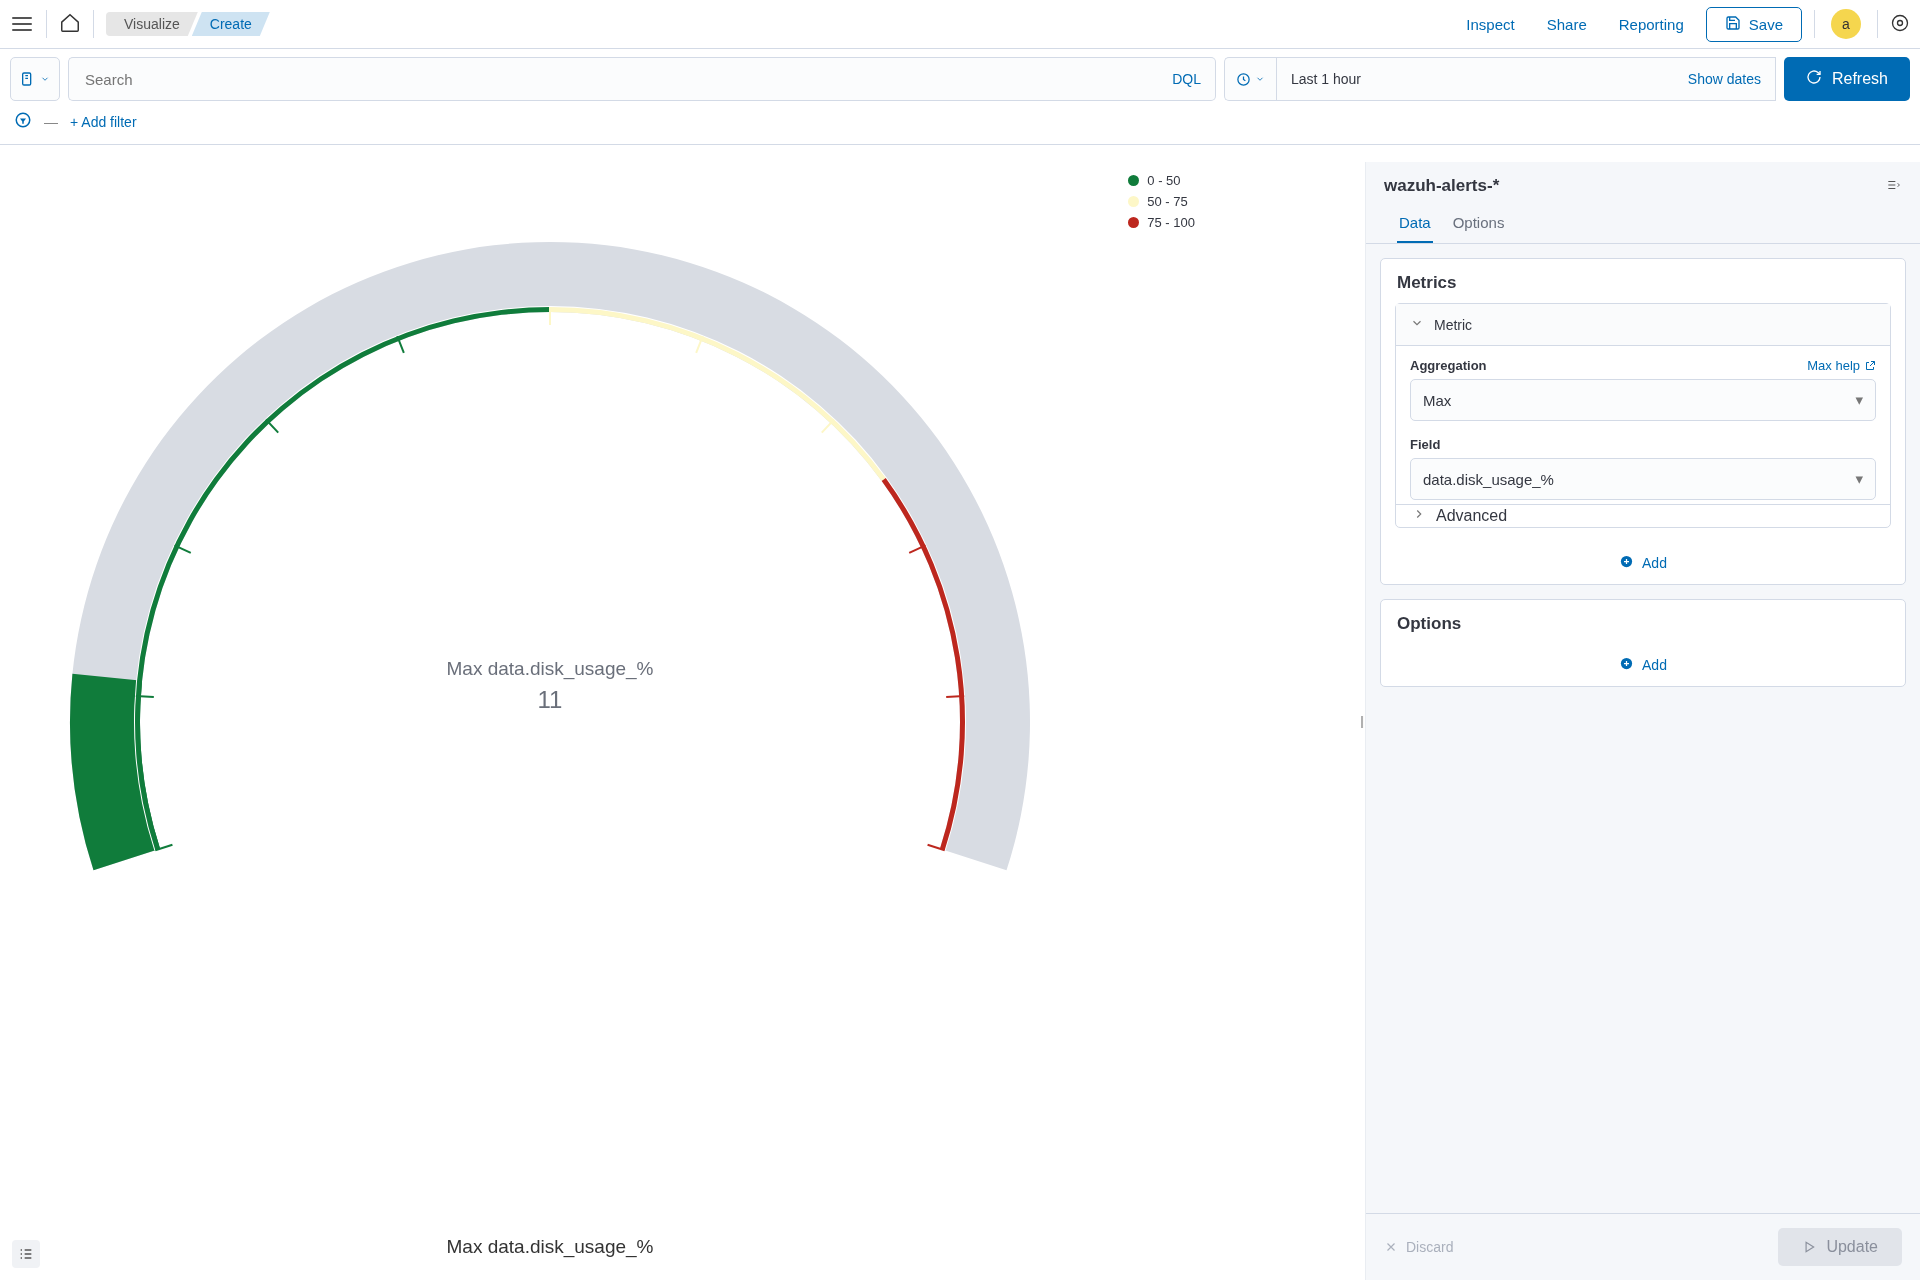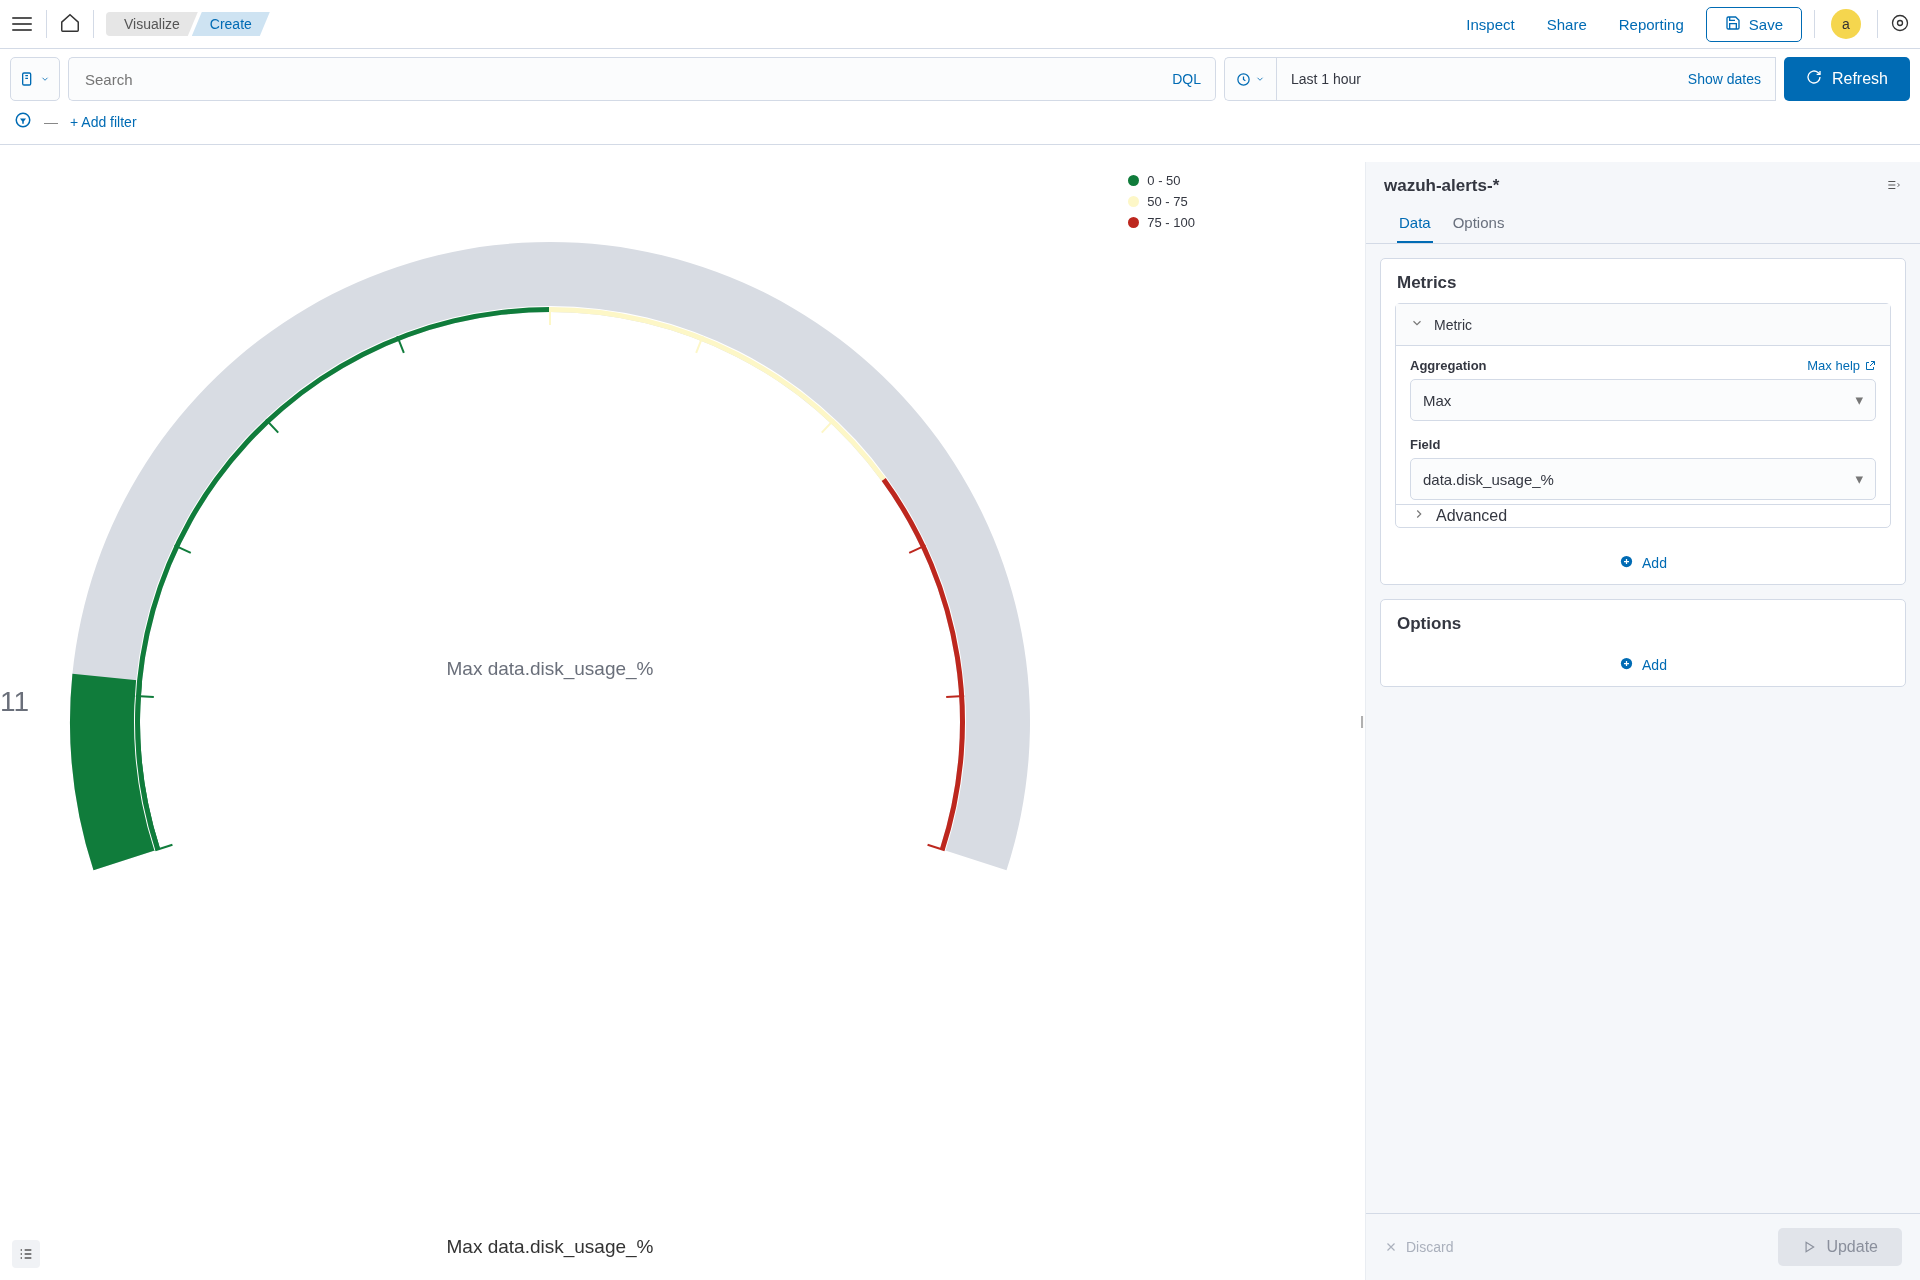--- a/index.html
+++ b/index.html
@@ -117,21 +117,21 @@
     background:#f0f2f5;display:flex;align-items:center;justify-content:center;
     cursor:pointer;
   }
 
   
   .gauge-wrap{position:absolute;top:30px;left:40px;}
   .gauge-legend{position:absolute;top:8px;right:170px;font-size:13px;}
   .gauge-legend .row{display:flex;align-items:center;gap:8px;padding:3px 0;}
   .gauge-legend .dot{width:11px;height:11px;border-radius:50%;}
   .gauge-title{position:absolute;top:496px;left:0;width:1100px;text-align:center;font-size:19px;color:#6a6f7a;}
-  .gauge-value{position:absolute;top:524px;left:0;width:1100px;text-align:left;font-size:28px;color:#6a6f7a;}
+  .gauge-value{position:absolute;top:524px;left:0;width:1100px;text-align:center;font-size:24px;color:#6a6f7a;}
   .gauge-bottom-label{position:absolute;bottom:22px;left:0;width:1100px;text-align:center;font-size:19px;color:#333;}
 
   
   .sb-head{display:flex;align-items:center;justify-content:space-between;padding:14px 18px 8px 18px;}
   .sb-title{font-weight:700;font-size:17px;}
   .sb-tabs{display:flex;gap:18px;padding:4px 18px 0 18px;border-bottom:1px solid var(--border);}
   .sb-tab{padding:6px 2px 10px 2px;cursor:pointer;color:var(--text-light);font-size:15px;}
   .sb-tab.active{color:var(--blue);border-bottom:2px solid var(--blue);font-weight:500;margin-left:13px;}
   .sb-body{padding:14px;flex:1;overflow:auto;}
   .panel{background:#fff;border:1px solid var(--border);border-radius:5px;margin-bottom:14px;}

